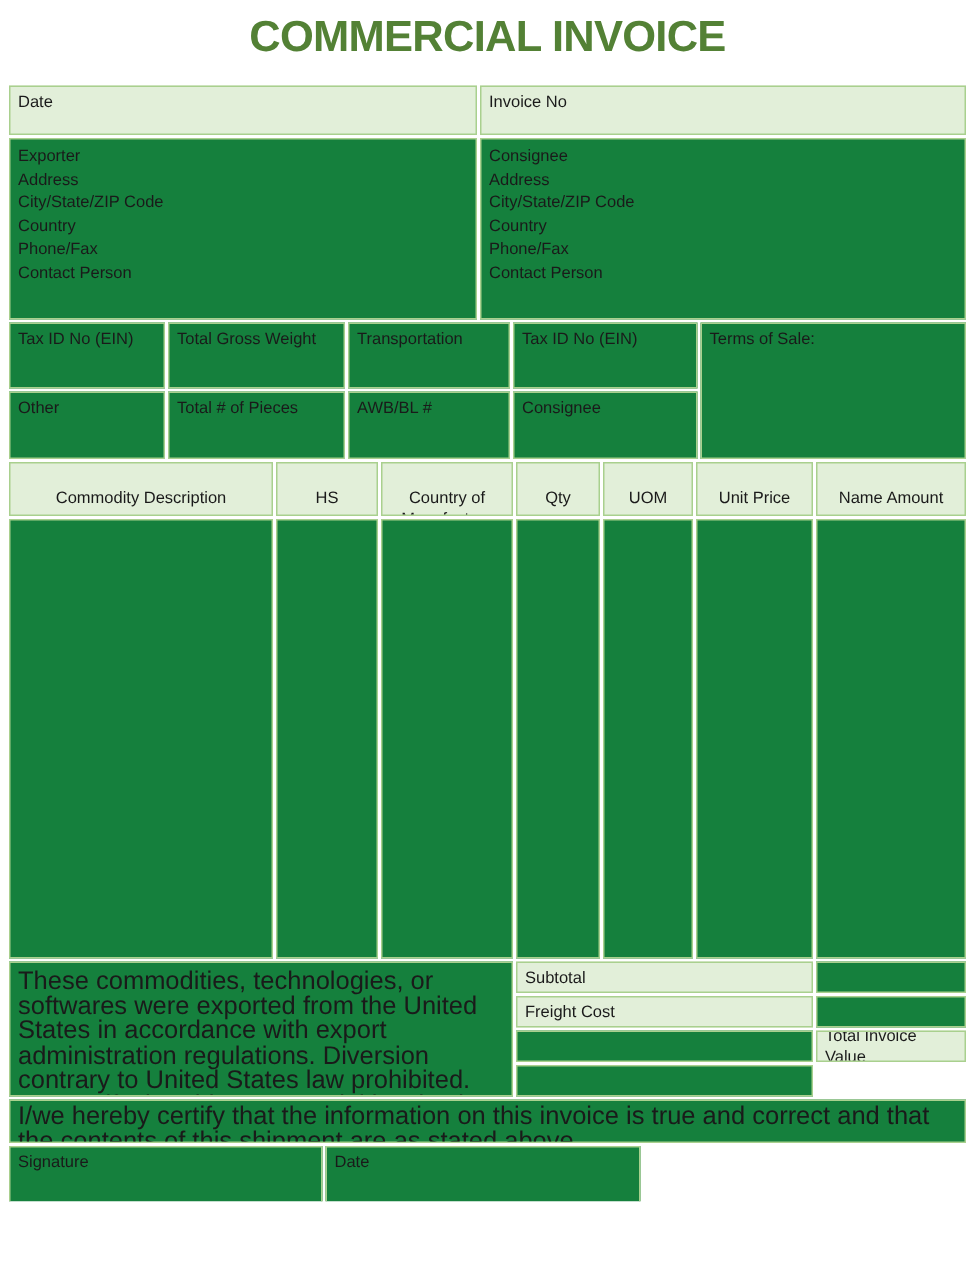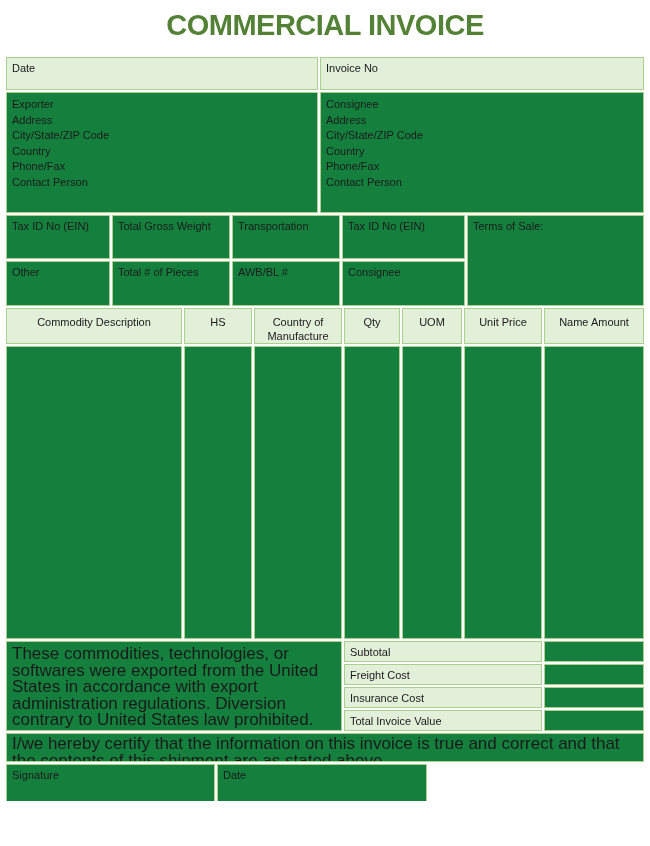--- a/index.html
+++ b/index.html
@@ -43,21 +43,21 @@
 
   .sec-a { grid-template-columns: 312px 1fr; grid-auto-rows: 33px; }
   .sec-b { grid-template-columns: 312px 1fr; grid-auto-rows: 121px; }
   .sec-b .cell { padding-top: 4px; }
   .party-line { line-height: 15.5px; }
 
   .sec-c { grid-template-columns: 104px 118px 108px 123px 1fr; grid-template-rows: 44px 45px; }
   .terms-cell { grid-column: 5; grid-row: 1 / 3; }
 
   .sec-d { grid-template-columns: 176px 68px 88px 56px 60px 78px 1fr; grid-auto-rows: 36px; }
-  .sec-d .cell { text-align: center; padding-top: 6px; }
+  .sec-d .cell { text-align: center; padding-top: 16px; }
   .sec-e { grid-template-columns: 176px 68px 88px 56px 60px 78px 1fr; grid-auto-rows: 293px; }
 
   .sec-f { grid-template-columns: 336px 198px 1fr; grid-template-rows: repeat(4, 21px); }
   .statement-cell { grid-row: 1 / 5; padding-top: 4px; }
   .statement-text { font-size: 17px; line-height: 16.5px; }
   .totals-label { display: flex; align-items: center; }
 
   .sec-g { grid-template-columns: 1fr; grid-auto-rows: 29px; }
   .sec-g .cell { padding-top: 2px; }
   .sec-h { grid-template-columns: 209px 210px 1fr; grid-auto-rows: 60px; }
@@ -149,21 +149,20 @@
     </div>
 
     <div class="sec sec-f">
       <div class="cell statement-cell">
         <div class="statement-text">These commodities, technologies, or softwares were exported from the United States in accordance with export administration regulations. Diversion contrary to United States law prohibited. We certify that this commercial invoice is true and correct.</div>
       </div>
       <div class="cell green totals-label">Subtotal</div>
       <div class="cell"></div>
       <div class="cell green totals-label">Freight Cost</div>
       <div class="cell"></div>
-      <div class="cell green totals-label">Insurance Cost</div>
       <div class="cell"></div>
       <div class="cell green totals-label">Total Invoice Value</div>
       <div class="cell"></div>
     </div>
 
     <div class="sec sec-g">
       <div class="cell">
         <span class="statement-text">I/we hereby certify that the information on this invoice is true and correct and that the contents of this shipment are as stated above.</span>
       </div>
     </div>

